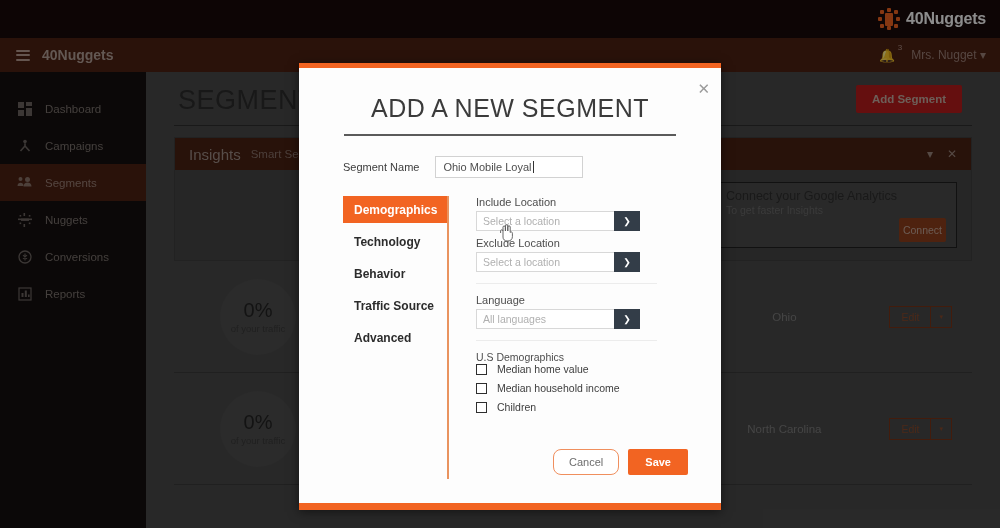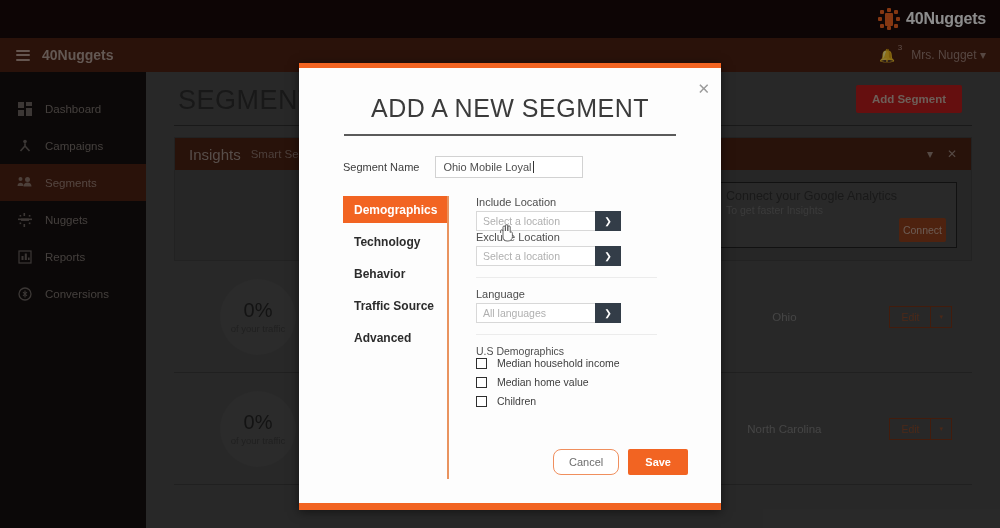--- a/index.html
+++ b/index.html
@@ -187,21 +187,21 @@
   .tabs { width: 106px; border-right: 2px solid #e9935f; }
   .tab {
     height: 27px; display: flex; align-items: center; padding-left: 11px;
     font-size: 12px; color: #2c2c2c; font-weight: bold; cursor: pointer;
   }
   .tab.active { background: #f26422; color: #fff; }
   .tab-spacer { height: 5px; }
 
   .form-col { padding-left: 27px; width: 250px; }
   .field-label { font-size: 11px; color: #4d4d4d; margin-bottom: 3px; }
-  .select-wrap { display: flex; width: 145px; margin-bottom: 0; justify-content: center; }
+  .select-wrap { display: flex; width: 164px; margin-bottom: 6px; justify-content: center; }
   .select-box {
     flex: 1; height: 20px; border: 1px solid #d8d8d8; border-right: none;
     background: #fff; font-size: 10.5px; color: #b0b0b0;
     display: flex; align-items: center; padding-left: 6px;
   }
   .select-arrow {
     width: 26px; height: 20px; background: #333d48; color: #fff;
     display: flex; align-items: center; justify-content: center; font-size: 9px;
     cursor: pointer;
   }
@@ -324,38 +324,38 @@
             <rect x="10.8" y="2" width="1.6" height="1.6"></rect>
           <rect x="1.6" y="9.5" width="1.6" height="1.6"></rect>
             <rect x="10.8" y="9.5" width="1.6" height="1.6"></rect>
         </svg>
       </span>
       <span class="side-label">Nuggets</span>
     </div>
 
     <div class="side-item">
       <span class="side-icon">
+        <svg width="14" height="14" viewBox="0 0 14 14" fill="none" stroke="currentColor" stroke-width="1.3">
+          <circle cx="7" cy="7" r="6"></circle>
+          <path d="M7 3.5 L7 10.5 M5 5.2 L9 8.8 M9 5.2 L5 8.8" stroke-width="1.1"></path>
+        </svg>
+      </span>
+      <span class="side-label">Conversions</span>
+    </div>
+
+    <div class="side-item">
+      <span class="side-icon">
         <svg width="14" height="14" viewBox="0 0 14 14" fill="none" stroke="currentColor" stroke-width="1.2">
           <rect x="1" y="1" width="12" height="12"></rect>
           <rect x="3.5" y="6" width="2" height="4" fill="currentColor" stroke="none"></rect>
           <rect x="6.8" y="3.5" width="2" height="6.5" fill="currentColor" stroke="none"></rect>
           <rect x="10" y="7.5" width="1.6" height="2.5" fill="currentColor" stroke="none"></rect>
         </svg>
       </span>
       <span class="side-label">Reports</span>
-    </div>
-
-    <div class="side-item">
-      <span class="side-icon">
-        <svg width="14" height="14" viewBox="0 0 14 14" fill="none" stroke="currentColor" stroke-width="1.3">
-          <circle cx="7" cy="7" r="6"></circle>
-          <path d="M7 3.5 L7 10.5 M5 5.2 L9 8.8 M9 5.2 L5 8.8" stroke-width="1.1"></path>
-        </svg>
-      </span>
-      <span class="side-label">Conversions</span>
     </div>
   </div>
 
   <div class="main">
     <div class="title-row">
       <div class="page-title">SEGMENTS</div>
       <button class="add-segment-btn">Add Segment</button>
     </div>
     <div class="title-rule"></div>
 
@@ -470,25 +470,25 @@
           <div class="select-box">All languages</div>
           <div class="select-arrow">❯</div>
         </div>
 
         <div class="form-sep"></div>
 
         <div class="demo-head">U.S Demographics</div>
 
         <div class="check-row">
           <div class="checkbox"></div>
-          <div class="check-label">Median household income</div>
+          <div class="check-label">Median home value</div>
         </div>
         <div class="check-row">
           <div class="checkbox"></div>
-          <div class="check-label">Median home value</div>
+          <div class="check-label">Median household income</div>
         </div>
         <div class="check-row">
           <div class="checkbox"></div>
           <div class="check-label">Children</div>
         </div>
       </div>
     </div>
 
     <div class="modal-footer">
       <button class="btn-cancel">Cancel</button>

